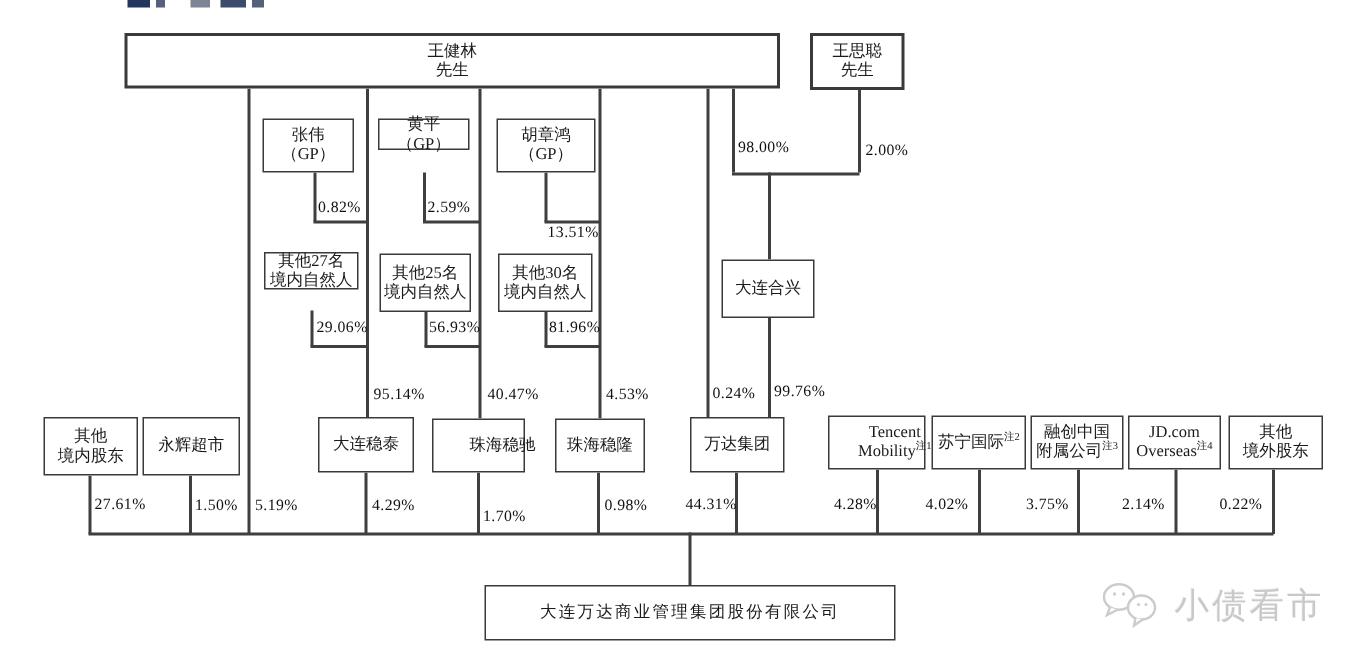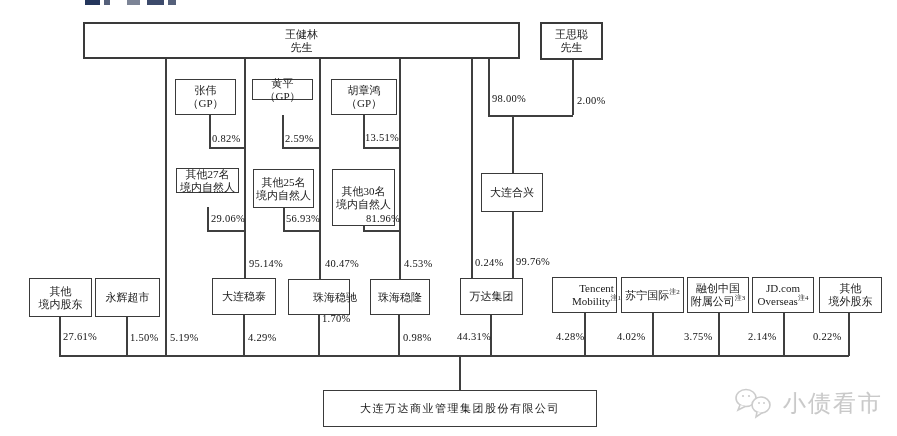--- a/index.html
+++ b/index.html
@@ -105,21 +105,21 @@
   </div>
 
   <div class="node" style="left:176px;top:168px;width:63px;height:25px;">
     <span class="nl">其他27名</span>
     <span class="nl">境内自然人</span>
   </div>
   <div class="node" style="left:253px;top:169px;width:61px;height:39px;">
     <span class="nl">其他25名</span>
     <span class="nl">境内自然人</span>
   </div>
-  <div class="node" style="left:332px;top:169px;width:63px;height:57px;">
+  <div class="node" style="left:332px;top:169px;width:63px;height:39px;">
     <span class="nl">其他30名</span>
     <span class="nl">境内自然人</span>
   </div>
 
   <div class="node" style="left:481px;top:173px;width:62px;height:39px;">
     <span class="nl">大连合兴</span>
   </div>
 
   <div class="node" style="left:29px;top:278px;width:63px;height:39px;">
     <span class="nl">其他</span>
@@ -159,36 +159,36 @@
     <span class="nl">其他</span>
     <span class="nl">境外股东</span>
   </div>
 
   <div class="node" style="left:323px;top:390px;width:274px;height:37px;">
     <span class="nl" style="letter-spacing:1.5px;">大连万达商业管理集团股份有限公司</span>
   </div>
 
   <div class="pct" style="left:212px;top:132px;">0.82%</div>
   <div class="pct" style="left:285px;top:132px;">2.59%</div>
-  <div class="pct" style="left:365px;top:131px;">13.51%</div>
+  <div class="pct" style="left:365px;top:149px;">13.51%</div>
   <div class="pct" style="left:211px;top:212px;">29.06%</div>
   <div class="pct" style="left:286px;top:212px;">56.93%</div>
   <div class="pct" style="left:366px;top:212px;">81.96%</div>
   <div class="pct" style="left:492px;top:92px;">98.00%</div>
   <div class="pct" style="left:577px;top:94px;">2.00%</div>
   <div class="pct" style="left:249px;top:257px;">95.14%</div>
   <div class="pct" style="left:325px;top:257px;">40.47%</div>
   <div class="pct" style="left:404px;top:257px;">4.53%</div>
   <div class="pct" style="left:475px;top:256px;">0.24%</div>
   <div class="pct" style="left:516px;top:255px;">99.76%</div>
   <div class="pct" style="left:63px;top:330px;">27.61%</div>
   <div class="pct" style="left:130px;top:331px;">1.50%</div>
   <div class="pct" style="left:170px;top:331px;">5.19%</div>
   <div class="pct" style="left:248px;top:331px;">4.29%</div>
-  <div class="pct" style="left:322px;top:312px;text-align:center;">1.70%</div>
+  <div class="pct" style="left:322px;top:338px;text-align:center;">1.70%</div>
   <div class="pct" style="left:403px;top:331px;">0.98%</div>
   <div class="pct" style="left:457px;top:330px;">44.31%</div>
   <div class="pct" style="left:556px;top:330px;">4.28%</div>
   <div class="pct" style="left:617px;top:330px;">4.02%</div>
   <div class="pct" style="left:684px;top:330px;">3.75%</div>
   <div class="pct" style="left:748px;top:330px;">2.14%</div>
   <div class="pct" style="left:813px;top:330px;">0.22%</div>
 
   <div id="watermark">
     <svg width="44" height="34" viewBox="0 0 44 34">

